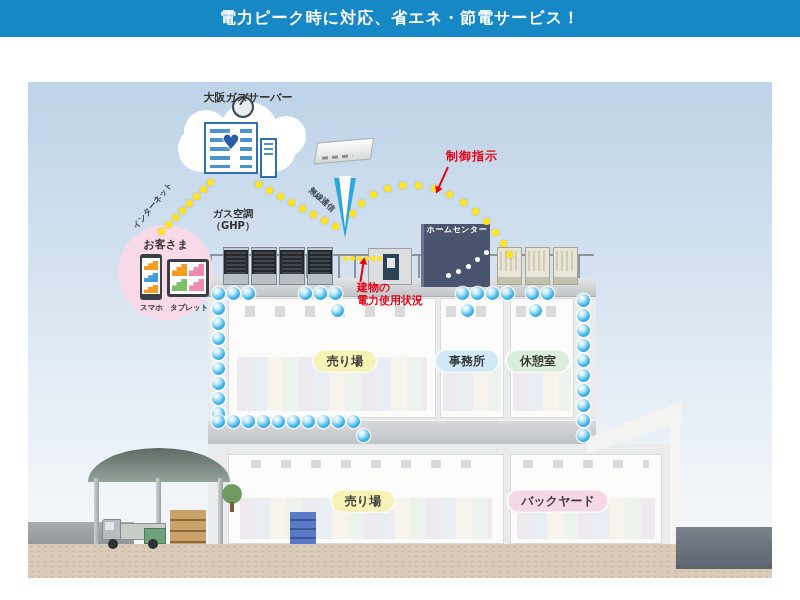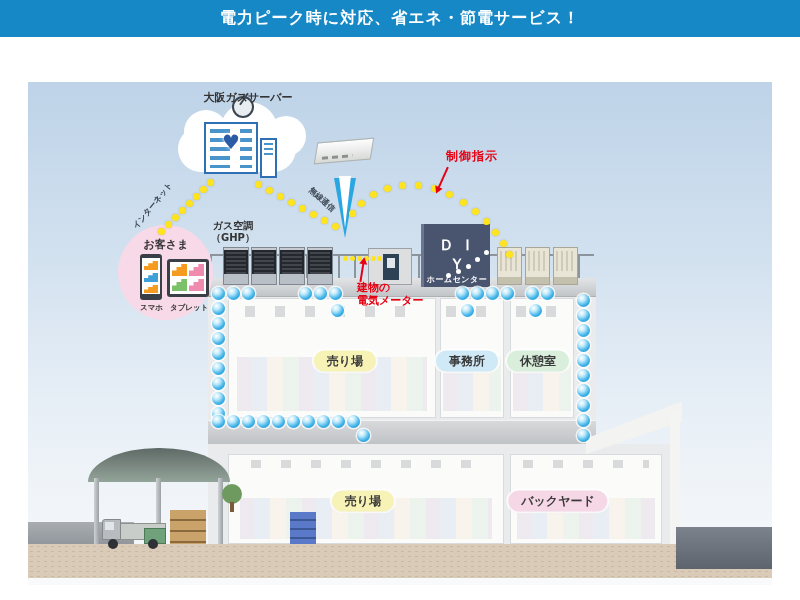--- a/index.html
+++ b/index.html
@@ -178,31 +178,30 @@
     <div class="wheel" style="left:120px;"></div>
     <div class="crate" style="left:142px;top:428px;width:36px;height:34px;background:repeating-linear-gradient(180deg,#caa36a 0 9px,#8a6a3c 9px 11px);"></div>
     <div class="crate" style="left:116px;top:446px;width:22px;height:16px;background:#6fa17a;border:1px solid #4c7a58;"></div>
     <div class="crate" style="left:262px;top:430px;width:26px;height:32px;background:repeating-linear-gradient(180deg,#5b79c9 0 7px,#3c5796 7px 9px);z-index:4;"></div>
     <div class="block tree"></div>
 
     <div class="ghp-unit" style="left:195px;"></div>
     <div class="ghp-unit" style="left:223px;"></div>
     <div class="ghp-unit" style="left:251px;"></div>
     <div class="ghp-unit" style="left:279px;"></div>
-    <div class="equip-label" style="left:165px;top:138px;width:80px;">
+    <div class="equip-label" style="left:165px;top:126px;width:80px;">
       <span>ガス空調</span><br>
       <span>（GHP）</span>
     </div>
 
     <div class="cubicle">
         <div class="panel"></div>
       </div>
 
     <div class="diy-sign">
-      <div class="t1">ＤＩＹ</div>
       <div class="t2">ホームセンター</div>
     </div>
 
     <div class="ehp-unit" style="left:469px;"></div>
     <div class="ehp-unit" style="left:497px;"></div>
     <div class="ehp-unit" style="left:525px;"></div>
 
     <div class="badge badge-yellow" style="left:317px;top:279px;">売り場</div>
     <div class="badge badge-blue" style="left:439px;top:279px;">事務所</div>
     <div class="badge badge-green" style="left:510px;top:279px;">休憩室</div>
@@ -227,21 +226,21 @@
     <div class="device-icon"></div>
 
     <div class="diag-label lbl-internet">インターネット</div>
     <div class="diag-label lbl-wireless">無線通信</div>
     <div class="ctrl-label">制御指示</div>
     <div class="red-line arrow-ctrl">
         <div class="head"></div>
       </div>
     <div class="usage-label">
       <span>建物の</span><br>
-      <span>電気メーター</span>
+      <span>電力使用状況</span>
     </div>
     <div class="red-line arrow-usage">
         <div class="head"></div>
       </div>
 
     <div class="cust-circle"></div>
     <div class="cust-label">お客さま</div>
     <div class="phone-icon">
       <div class="scr">
         <div class="mini" style="left:2px;top:3px;width:14px;height:9px;background:#f59b20;"></div>

